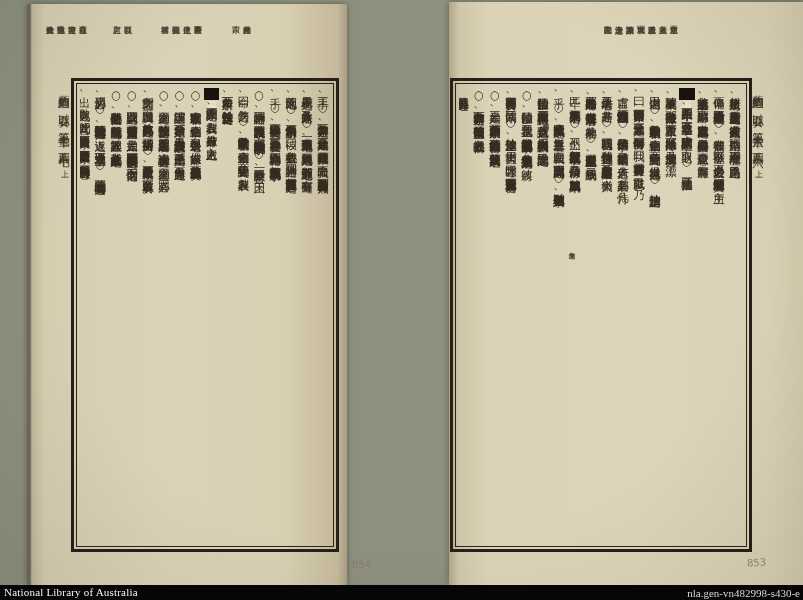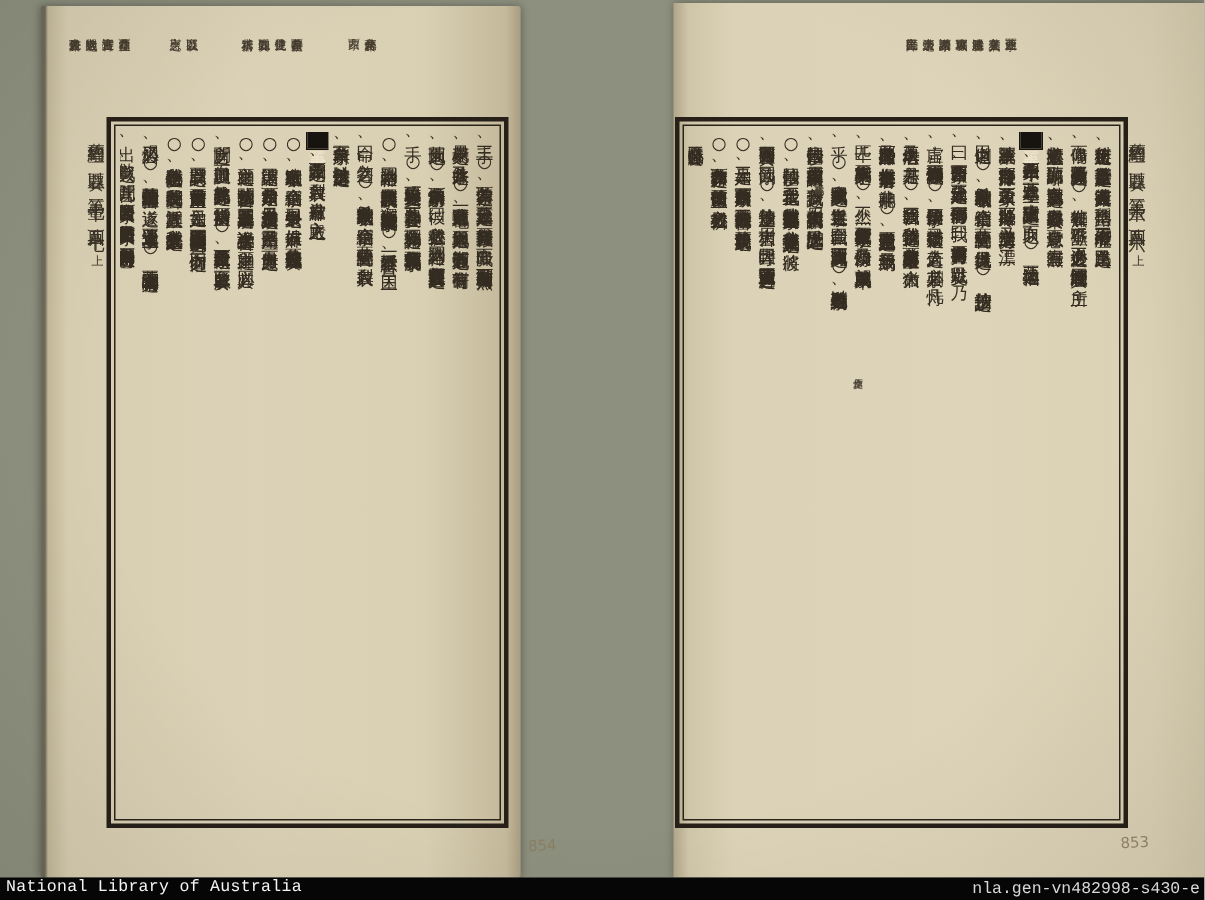--- a/index.html
+++ b/index.html
@@ -72,21 +72,21 @@
   
   .pencil{
     position:absolute; font-family:"DejaVu Sans", sans-serif;
     color:#8a7b5e; font-size:10px; opacity:.85; transform:rotate(-3deg);
   }
   .pencil-left {left:352px; top:559px;}
   .pencil-right{left:747px; top:557px;}
   
   .nla-bar{
     position:absolute; left:0; right:0; bottom:0; height:15px; background:#060606;
-    font-family:Liberation Mono, monospace; color:#f4f4f4;padding-left:43px;
+    font-family:Liberation Serif, serif; color:#f4f4f4;padding-left:43px;
   }
   .nla-bar .lib{position:absolute; left:4px; top:1px; font-size:11px; letter-spacing:.2px;}
   .nla-bar .id {position:absolute; right:3px; top:2px; font-size:11px; color:#d8d8d8;}
   
   .vignette{position:absolute; inset:0; pointer-events:none;
     background:radial-gradient(ellipse at 50% 45%, rgba(0,0,0,0) 60%, rgba(0,0,0,.08) 100%);}
 </style>
 </head>
 <body>
 

